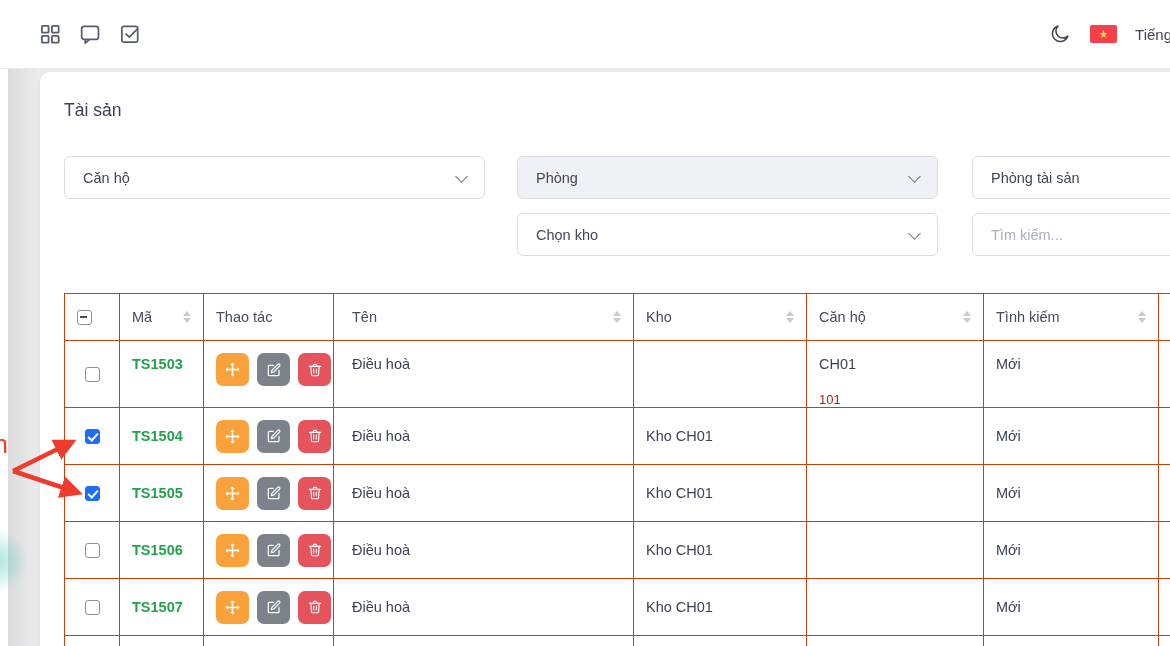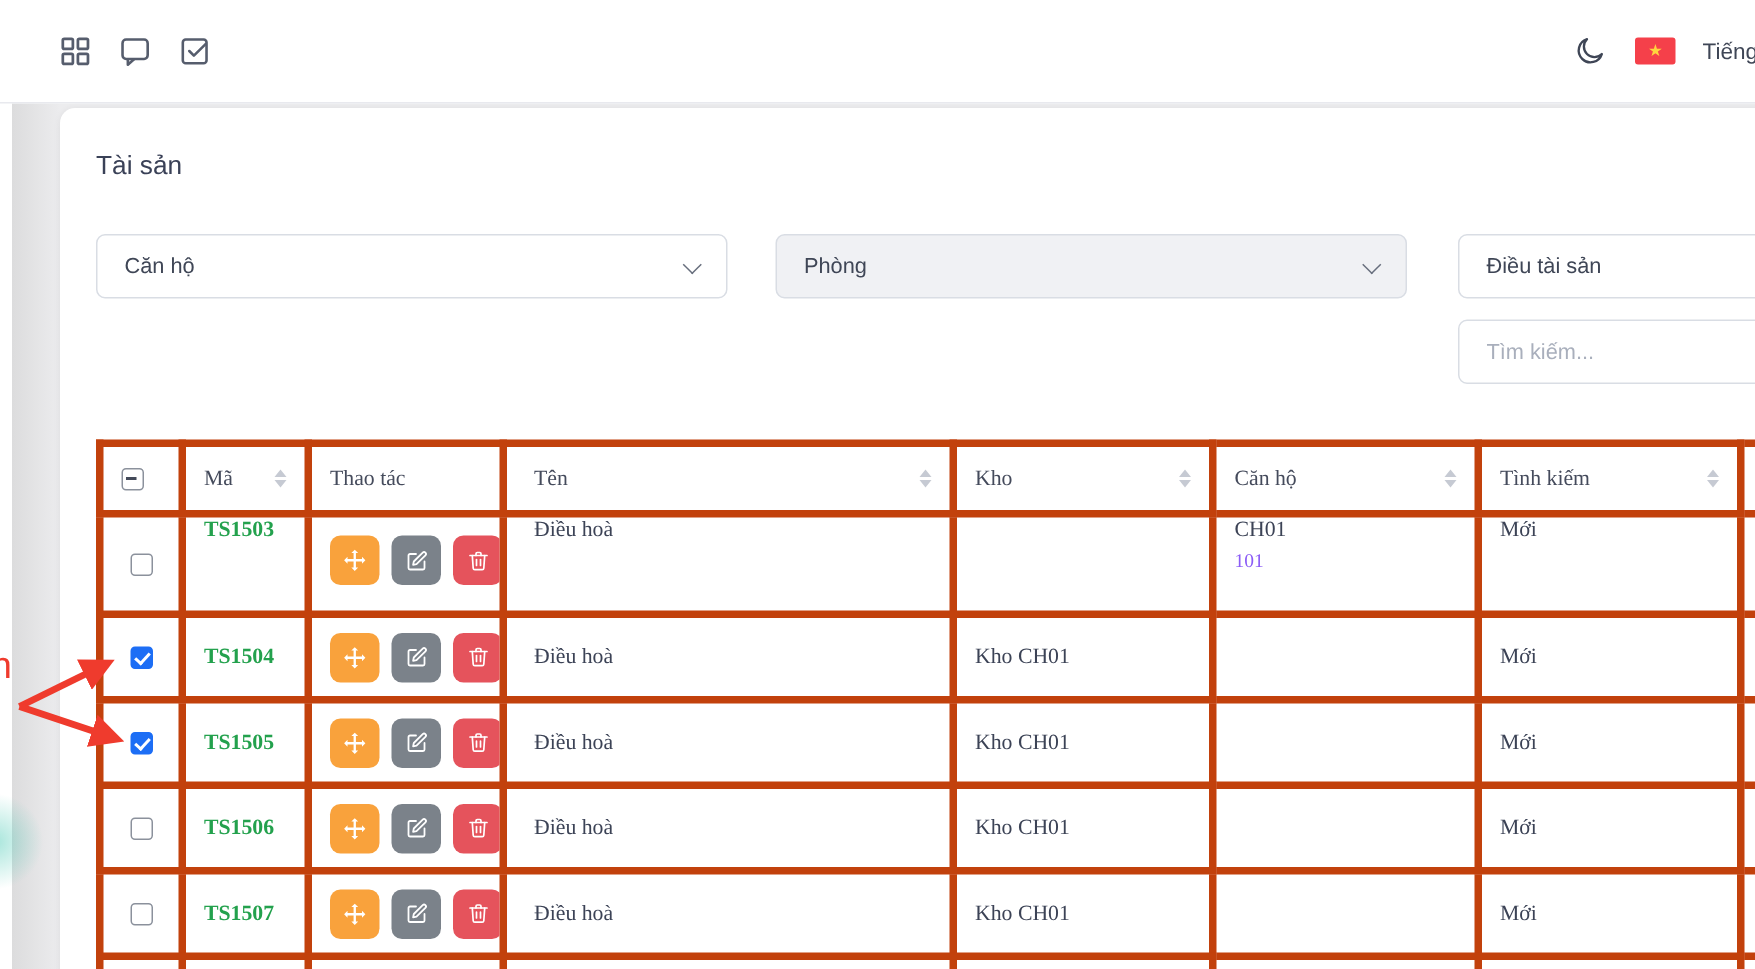--- a/index.html
+++ b/index.html
@@ -28,44 +28,44 @@
   .chev{position:absolute;right:18px;top:15px;width:8px;height:8px;
     border-right:1.7px solid #676e7d;border-bottom:1.7px solid #676e7d;transform:rotate(45deg);}
   .f-r1{top:84px;} .f-r2{top:141px;}
   .f-c1{left:24px;width:421px;} .f-c2{left:477px;width:421px;} .f-c3{left:932px;width:421px;}
   .search-box{padding:0;}
   .search-box input{border:none;outline:none;background:transparent;width:100%;height:100%;
     padding:0 18px;font:inherit;color:#3f4656;}
   .search-box input::placeholder{color:#a9afbc;}
   
   .tbl{position:absolute;left:24px;top:221px;border-collapse:collapse;table-layout:fixed;width:1290px;background:#fff;}
-  .tbl th,.tbl td{border:5px solid #c2410c;padding:0 12px;box-sizing:border-box;overflow:hidden;white-space:nowrap;font-family:Liberation Serif, serif;}
+  .tbl th,.tbl td{border:1px solid #c2410c;padding:0 12px;box-sizing:border-box;overflow:hidden;white-space:nowrap;}
   .tbl th{height:47px;font-weight:500;font-size:14.5px;color:#454b5c;text-align:left;}
   .tbl td{height:57px;font-size:14.5px;color:#3c4356;vertical-align:middle;}
-  .tbl tr.first td{height:67px;vertical-align:top;}
+  .tbl tr.first td{height:67px;vertical-align:top;padding-top:15px;}
   .tbl tr.first td.c-center{vertical-align:middle;padding-top:0;}
   .tbl tr.first td.actions{padding-top:12px;}
   .tbl tr.sliver td{height:40px;}
   .tbl th:nth-child(4),.tbl td:nth-child(4){padding-left:18px;}
   .c-center{text-align:center;}
   .th-in{display:flex;align-items:center;justify-content:space-between;}
   .sort{display:inline-flex;flex-direction:column;gap:2px;margin-left:8px;cursor:pointer;}
   .s-up{width:0;height:0;border-left:4px solid transparent;border-right:4px solid transparent;border-bottom:5px solid #c6cad3;}
   .s-dn{width:0;height:0;border-left:4px solid transparent;border-right:4px solid transparent;border-top:5px solid #c6cad3;}
   .cb{display:inline-block;width:15px;height:15px;border:1.5px solid #8b919c;border-radius:3px;
     background:#fff;box-sizing:border-box;position:relative;vertical-align:middle;cursor:pointer;}
   .cb.checked{background:var(--check-blue);border-color:var(--check-blue);}
   .cb.checked::after{content:"";position:absolute;left:4px;top:1px;width:4px;height:8px;
     border:solid #fff;border-width:0 2px 2px 0;transform:rotate(42deg);}
   .cb.ind::after{content:"";position:absolute;left:2px;top:5px;width:7px;height:2px;background:#434a59;}
   .code-txt{color:var(--code-green);font-weight:600;cursor:pointer;}
   .abtn{width:33px;height:33px;border:none;border-radius:7px;display:inline-flex;align-items:center;
     justify-content:center;margin-right:8px;padding:0;cursor:pointer;vertical-align:middle;}
   .abtn.move{background:var(--btn-move);} .abtn.edit{background:var(--btn-edit);} .abtn.delete{background:var(--btn-delete);}
-  .sub{color:#8b5cf6;font-size:13px;margin-top:4px;}
+  .sub{color:#b91c1c;font-size:13px;margin-top:20px;}
   
   .ann-text{position:absolute;left:-6px;top:430px;font-size:25px;font-weight:500;color:var(--ann-red);z-index:9;}
   .ann-arrows{position:absolute;left:0;top:418px;z-index:9;pointer-events:none;}
   .teal-ghost{position:absolute;left:-36px;top:528px;width:66px;height:66px;border-radius:50%;z-index:4;
     background:radial-gradient(circle,rgba(62,198,176,.45) 0%,rgba(62,198,176,0) 68%);}
 </style>
 </head>
 <body>
 
 <div class="stage">
@@ -113,23 +113,27 @@
 
     <div class="filter f-r1 f-c1">
       <span>Căn hộ</span>
       <span class="chev"></span>
     </div>
     <div class="filter gray f-r1 f-c2">
       <span>Phòng</span>
       <span class="chev"></span>
     </div>
     <div class="filter f-r1 f-c3">
-      <span>Điều tài sản</span>
-    </div>
-
+      <span>Phòng tài sản</span>
+    </div>
+
+    <div class="filter f-r2 f-c2">
+      <span>Chọn kho</span>
+      <span class="chev"></span>
+    </div>
     <div class="filter f-r2 f-c3 search-box">
       <input type="text" placeholder="Tìm kiếm..." style="">
     </div>
 
     <table class="tbl">
       <colgroup>
         <col style="width:55px">
           <col style="width:84px">
           <col style="width:130px">
           <col style="width:300px">

